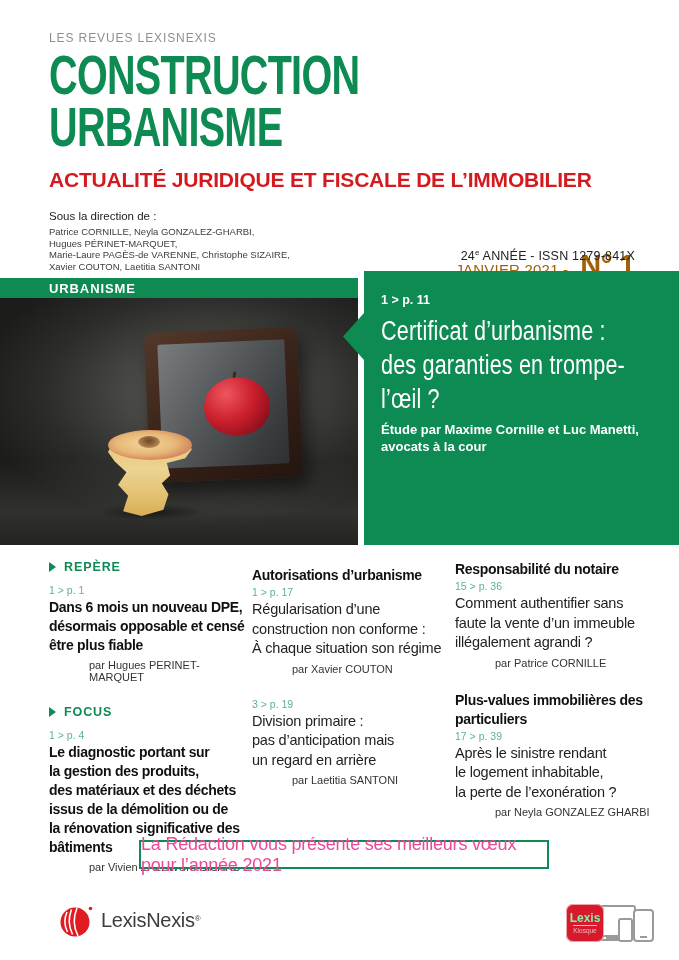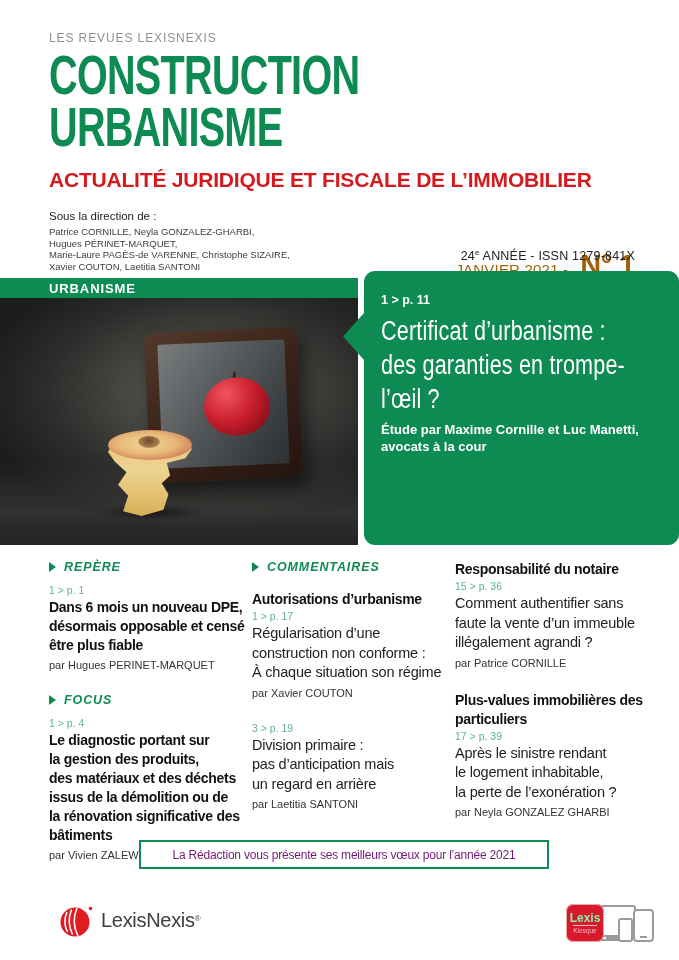--- a/index.html
+++ b/index.html
@@ -45,21 +45,21 @@
   .rubric-banner {
     position:absolute; left:0; top:278px; width:358px; height:20px;
     background:#0e8a53; display:flex; align-items:center;
   }
   .rubric-banner span {
     margin-left:49px; color:#fff; font-weight:bold; font-size:13px; letter-spacing:0.9px;
   }
 
   .feature-panel {
     position:absolute; left:364px; top:271px; width:315px; height:274px;
-    background:#0e8a53; color:#fff;border-radius:11px;
+    background:#0e8a53; color:#fff;
   }
   .feature-notch {
     position:absolute; left:-21px; top:42px; width:21px; height:47px;
     background:#0e8a53;
     clip-path:polygon(100% 0, 0 50%, 100% 100%);
   }
   .feature-ref { position:absolute; left:17px; top:22px; font-size:12.5px; font-weight:bold; }
   .feature-title {
     position:absolute; left:17px; top:43px;
     font-size:27px; line-height:34px; letter-spacing:0.2px;
@@ -121,46 +121,46 @@
     border-radius:50%;
     background:radial-gradient(ellipse at 50% 40%, #6b4a2a 0%, #a97b4a 60%, rgba(169,123,74,0) 100%);
   }
 
   
   .toc-col { position:absolute; top:560px; color:#1a1a1a; }
   .col-1 { left:49px;  width:203px; }
   .col-2 { left:252px; width:200px; }
   .col-3 { left:455px; width:200px; }
 
-  .sec-header { display:flex; align-items:center; gap:8px; margin-bottom:10px; height:14px;font-style:italic; }
+  .sec-header { display:flex; align-items:center; gap:8px; margin-bottom:10px; height:14px; }
   .sec-header .tri {
     width:0; height:0; border-left:7px solid #0e8a53;
     border-top:5px solid transparent; border-bottom:5px solid transparent;
   }
   .sec-header .sec-label { color:#0e8a53; font-weight:bold; font-size:12.5px; letter-spacing:0.9px; }
 
   .page-ref { color:#5cb48c; font-size:10.5px; margin:1px 0 2px 0; }
   .item-title {
     font-weight:bold; font-size:14px; line-height:19px; letter-spacing:-0.3px;
     white-space:pre-line; color:#111;
   }
   .item-sub {
     font-size:14.5px; line-height:19.5px; letter-spacing:-0.2px;
     white-space:pre-line; color:#222;
   }
-  .item-author { font-size:11px; color:#333; margin-top:4px; }
+  .item-author { font-size:11px; color:#333; margin-top:4px;margin-left:40px; }
   .gap-lg { height:22px; } .gap-sm { height:6px; }
 
   
   .wishes-box {
     position:absolute; left:139px; top:840px; width:410px; height:29px;
     border:2px solid #0e8a53; background:#fff;
     display:flex; align-items:center; justify-content:center;
   }
-  .wishes-box span { font-size:12px; color:#701a75; letter-spacing:-0.2px; }
+  .wishes-box span { font-size:18px; color:#ec4899; letter-spacing:-0.2px; }
 
   
   .brand { position:absolute; left:60px; top:902px; display:flex; align-items:center; gap:7px; }
   .brand .brand-text { font-size:20px; color:#3d3d3d; letter-spacing:-0.3px; }
   .brand .reg { font-size:8px; color:#3d3d3d; vertical-align:super; }
 
   .kiosk { position:absolute; left:566px; top:901px; width:92px; height:46px; }
   .kiosk-devices { position:absolute; left:20px; top:1px; }
   .kiosk-badge {
     position:absolute; left:0; top:3px; width:38px; height:38px;
@@ -242,24 +242,20 @@
     <div class="item-title">Le diagnostic portant sur
 la gestion des produits,
 des matériaux et des déchets
 issus de la démolition ou de
 la rénovation significative des
 bâtiments</div>
     <div class="item-author">par Vivien ZALEWSKI SICARD</div>
   </div>
 
   <div class="toc-col col-2">
-    <div class="sec-header">
-      <span class="tri"></span>
-      <span class="sec-label">COMMENTAIRES</span>
-    </div>
     <div class="gap-sm"></div>
     <div class="item-title">Autorisations d’urbanisme</div>
     <div class="page-ref">1 &gt; p. 17</div>
     <div class="item-sub">Régularisation d’une
 construction non conforme :
 À chaque situation son régime</div>
     <div class="item-author">par Xavier COUTON</div>
     <div class="gap-lg"></div>
     <div class="page-ref">3 &gt; p. 19</div>
     <div class="item-sub">Division primaire :

